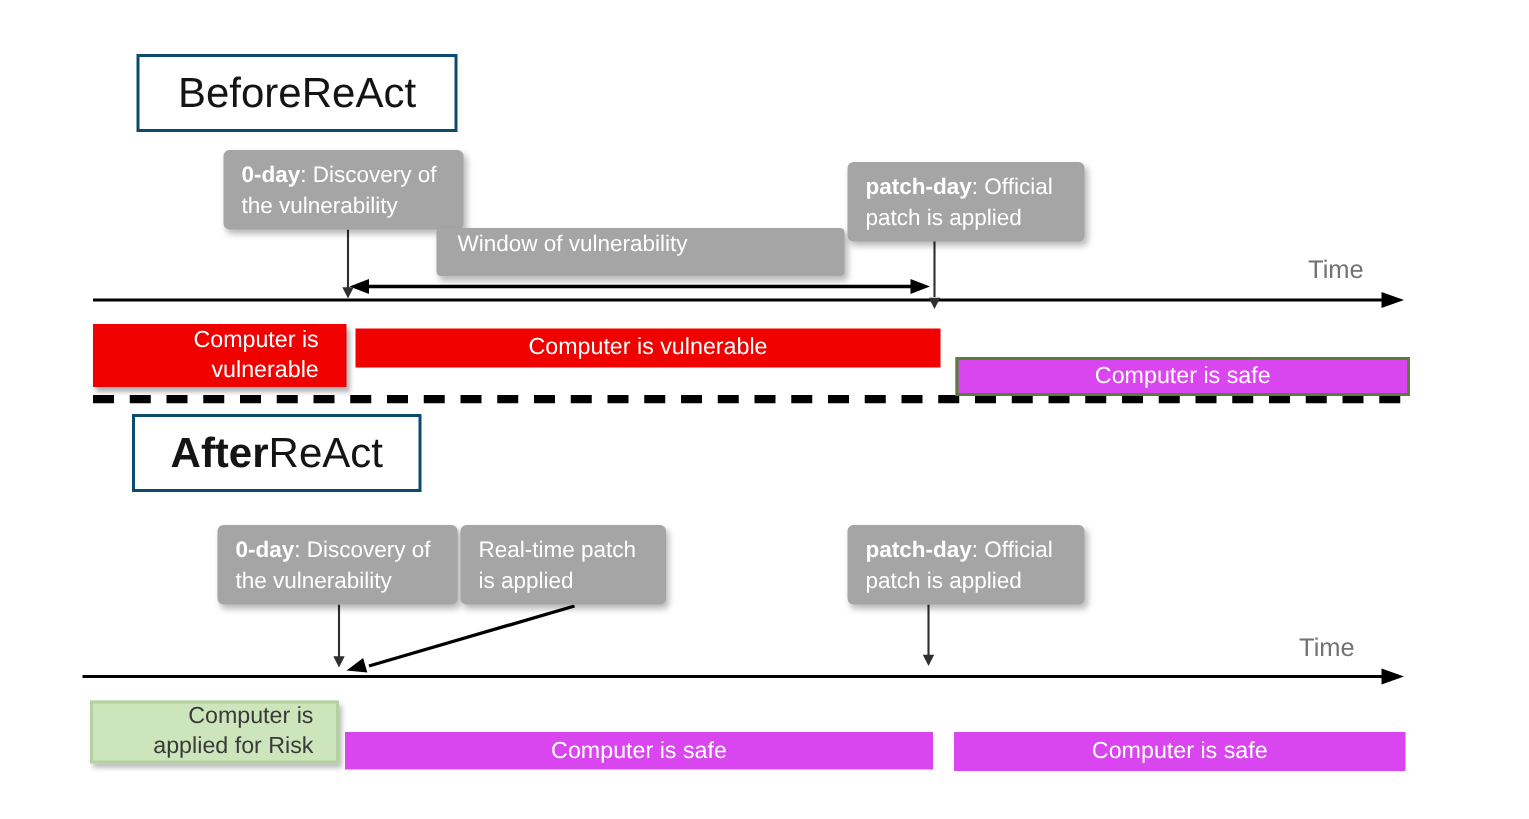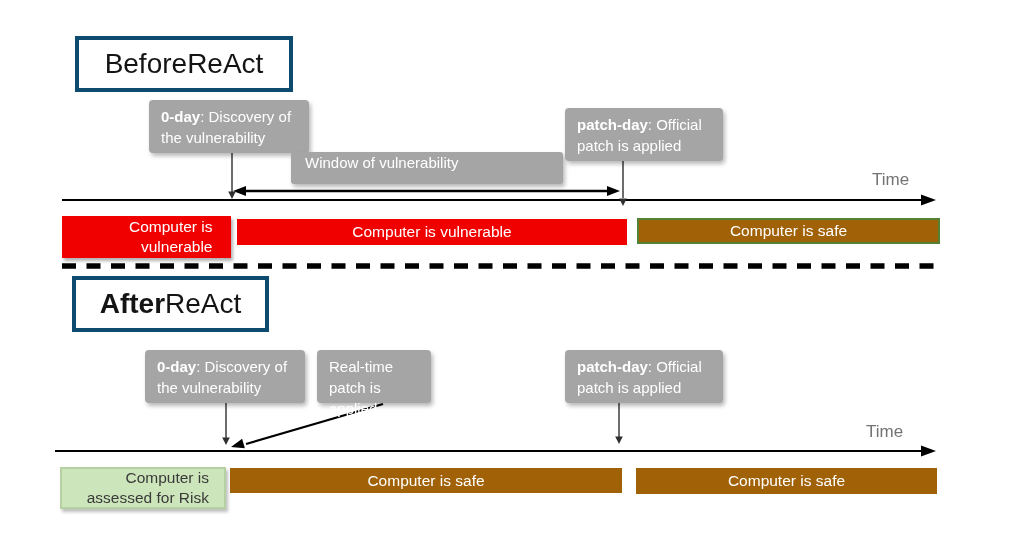--- a/index.html
+++ b/index.html
@@ -1,46 +1,46 @@
 <!DOCTYPE html>
 <html><head>
 <meta charset="utf-8">
 <style>
   html,body{margin:0;padding:0;background:#ffffff;}
   .canvas{position:relative;width:1019px;height:546px;background:#ffffff;
           font-family:"Liberation Sans",sans-serif;overflow:hidden;}
   .overlay{position:absolute;left:0;top:0;pointer-events:none;}
 
   .title-box{position:absolute;display:flex;align-items:center;justify-content:center;
-             background:#ffffff;border:4px solid #0c4a6e;color:#141414;font-size:28px;}
+             background:#ffffff;border:2px solid #0c4a6e;color:#141414;font-size:28px;margin-left:16px;}
   .title-before{left:75px;top:36px;width:210px;height:48px;}
   .title-after{left:72px;top:276px;width:189px;height:48px;}
   .bold{font-weight:bold;}
 
   .callout{position:absolute;background:#a5a5a5;color:#ffffff;border-radius:4px;
            font-size:15px;line-height:21px;padding:6px 10px 5px 12px;
            box-shadow:2px 3px 4px rgba(0,0,0,0.28);box-sizing:border-box;}
   .callout .kw{font-weight:bold;}
   .c-zero-before{left:149px;top:100px;width:160px;height:53px;}
   .c-window{left:291px;top:152px;width:272px;height:32px;display:flex;align-items:center;
             padding:0 0 12px 14px;border-radius:3px;}
   .c-patch-before{left:565px;top:108px;width:158px;height:53px;}
   .c-zero-after{left:145px;top:350px;width:160px;height:53px;}
-  .c-realtime{left:317px;top:350px;width:114px;height:53px;}
+  .c-realtime{left:307px;top:350px;width:137px;height:53px;}
   .c-patch-after{left:565px;top:350px;width:158px;height:53px;}
 
   .time-label{position:absolute;font-size:17px;color:#737373;}
   .time-before{left:872px;top:170px;}
   .time-after{left:866px;top:422px;}
 
   .bar{position:absolute;display:flex;align-items:center;justify-content:center;
        text-align:right;font-size:15.5px;line-height:20px;color:#ffffff;box-sizing:border-box;}
   .wrapnarrow{width:132px;}
   .bar-red{background:#f10000;}
-  .bar-green{background:#a16207;}
+  .bar-green{background:#d946ef;margin-top:20px;}
   .b1{left:62px;top:216px;width:169px;height:42px;box-shadow:2px 3px 3px rgba(0,0,0,0.3);}
   .b2{left:237px;top:219px;width:390px;height:26px;}
   .b3{left:637px;top:218px;width:303px;height:26px;border:2px solid #548235;}
   .b4{left:60px;top:467px;width:166px;height:42px;background:#cde5bb;
       border:2px solid #b6d1a1;color:#3a3a3a;box-shadow:2px 3px 3px rgba(0,0,0,0.25);}
   .b5{left:230px;top:468px;width:392px;height:25px;}
   .b6{left:636px;top:468px;width:301px;height:26px;}
 </style>
 </head>
 <body>
@@ -113,21 +113,21 @@
     <span>Real-time patch is applied</span>
   </div>
 
   <div class="callout c-patch-after">
     <span class="kw">patch-day</span><span>: Official patch is applied</span>
   </div>
 
   <div class="time-label time-after">Time</div>
 
   <div class="bar b4">
-    <span class="wrapnarrow">Computer is assessed for Risk</span>
+    <span class="wrapnarrow">Computer is applied for Risk</span>
   </div>
   <div class="bar bar-green b5">
     <span>Computer is safe</span>
   </div>
   <div class="bar bar-green b6">
     <span>Computer is safe</span>
   </div>
 
 </div>
 

